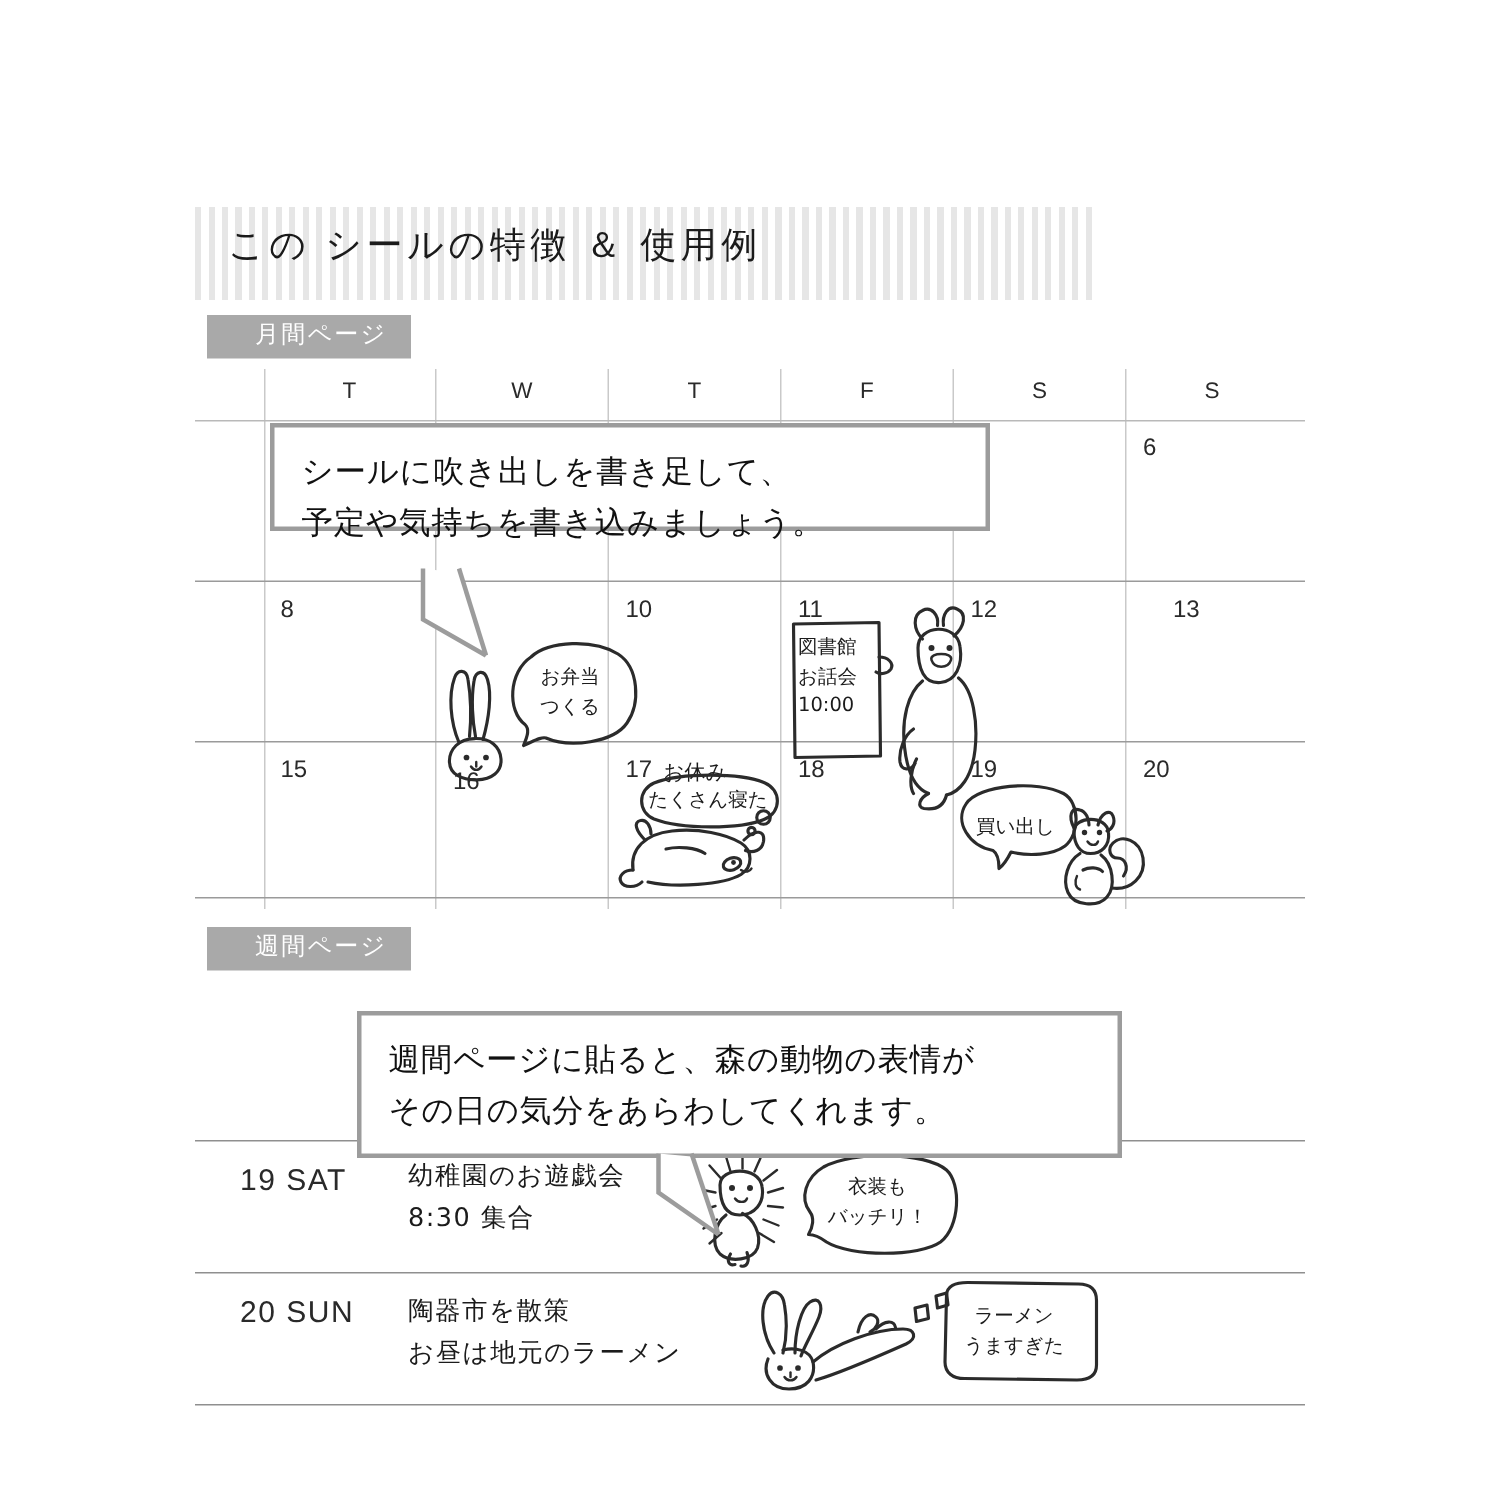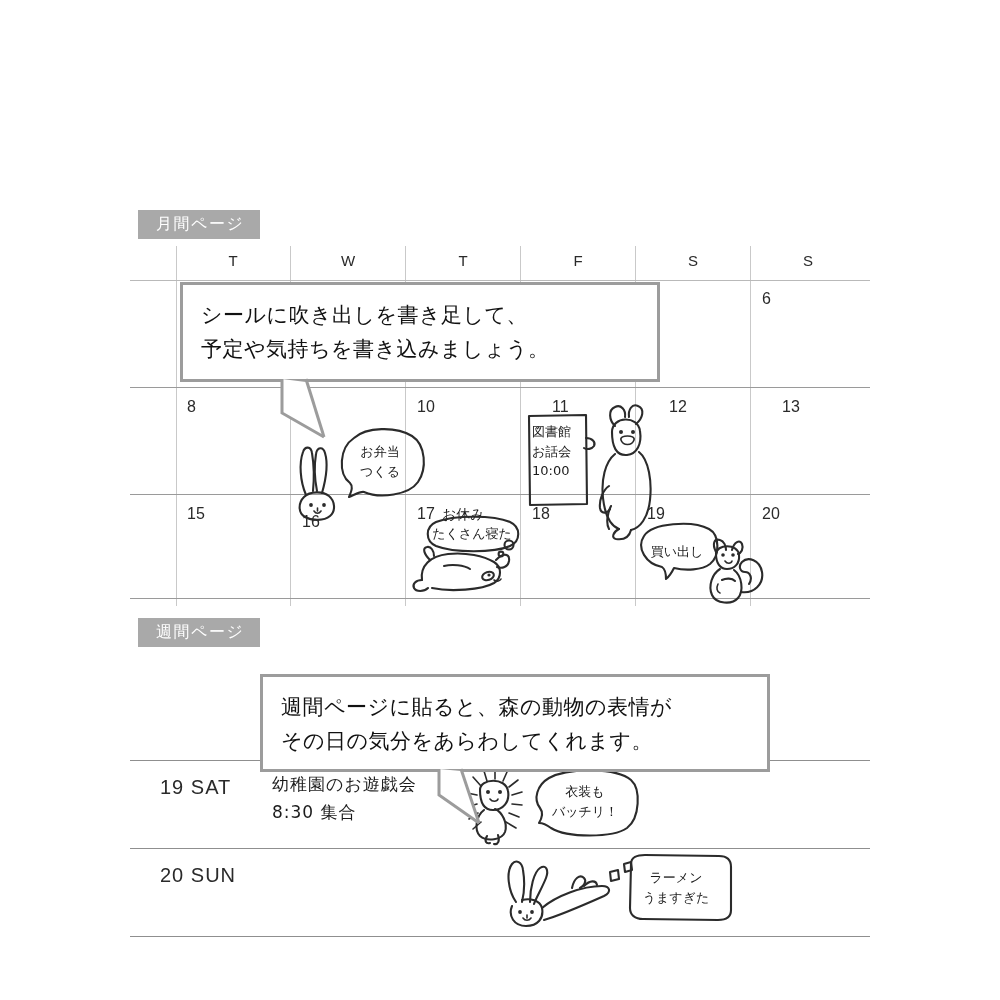--- a/index.html
+++ b/index.html
@@ -47,21 +47,21 @@
     font-size:24px;letter-spacing:3px;color:#1b1b1b;
   }
 
   
   .badge{
     position:absolute;
     background:#a9a9a9;
     color:#ffffff;
     font-size:16px;
     letter-spacing:1.5px;
-    padding:6px 16px 7px 18px;
+    padding:6px 16px 7px 32px;
     line-height:1;
     white-space:nowrap;
   }
   #badge-monthly{left:8px;top:72px;}
   #badge-weekly{left:8px;top:480px;}
 
   
   .cal{
     position:absolute;left:0;top:108px;
     width:740px;height:360px;
@@ -134,20 +134,23 @@
   }
 </style>
 </head>
 <body>
 
 <div class="page">
 
 
   <div class="frame">
 
+    <div class="striped-title">
+      <div class="st-text">この シールの特徴 ＆ 使用例</div>
+    </div>
 
     <div class="badge" id="badge-monthly">月間ページ</div>
 
     <div class="cal">
       <div class="cal-grid">
 
         <div class="vline" style="left:46px;"></div>
         <div class="vline" style="left:160px;"></div>
         <div class="vline" style="left:275px;"></div>
         <div class="vline" style="left:390px;"></div>
@@ -165,22 +168,22 @@
       <div class="dow" style="left:303px;">T</div>
       <div class="dow" style="left:418px;">F</div>
       <div class="dow" style="left:533px;">S</div>
       <div class="dow" style="left:648px;">S</div>
 
       <div class="daynum" style="left:632px;top:44px;">6</div>
 
       <div class="daynum" style="left:57px;top:152px;">8</div>
       <div class="daynum" style="left:172px;top:152px;">9</div>
       <div class="daynum" style="left:287px;top:152px;">10</div>
-      <div class="daynum" style="left:402px;top:152px;margin-left:20px;">11</div>
-      <div class="daynum" style="left:539px;top:152px;">12</div>
+      <div class="daynum" style="left:402px;top:152px;">11</div>
+      <div class="daynum" style="left:517px;top:152px;">12</div>
       <div class="daynum" style="left:632px;top:152px;margin-left:20px;">13</div>
 
       <div class="daynum" style="left:57px;top:259px;">15</div>
       <div class="daynum" style="left:172px;top:267px;text-align:right;">16</div>
       <div class="daynum" style="left:287px;top:259px;">17</div>
       <div class="daynote" style="left:312px;top:260px;">お休み</div>
       <div class="daynum" style="left:402px;top:259px;">18</div>
       <div class="daynum" style="left:517px;top:259px;">19</div>
       <div class="daynum" style="left:632px;top:259px;">20</div>
 
@@ -265,21 +268,21 @@
         </svg>
       </div>
       <div class="sticker" style="left:500px;top:272px;">
         <svg width="94" height="64" viewBox="0 0 94 64" aria-hidden="true">
           <path class="ink" d="M14 18 C22 5 62 2 79 11 C90 17 90 38 80 46 C72 52 56 53 44 50
                                C42 54 40 58 36 61 C36 56 35 51 32 49 C16 46 6 30 14 18 Z"></path>
         </svg>
       </div>
       <div class="bubbletext hand" style="left:510px;top:296px;width:74px;">買い出し</div>
 
-      <div class="callout" style="left:50px;top:36px;width:480px;height:100px;">
+      <div class="callout" style="left:50px;top:36px;width:480px;height:72px;">
         <div class="co-text">シールに吹き出しを書き足して、
 予定や気持ちを書き込みましょう。</div>
       </div>
       <div class="callout-tail" style="left:148px;top:133px;">
         <svg width="80" height="62" viewBox="0 0 80 62" aria-hidden="true">
           <path d="M4 0 L4 34 L46 58 L28 3 Z" fill="#ffffff" stroke="none"></path>
           <path d="M4 0 L4 34 L46 58" fill="none" stroke="#9c9c9c" stroke-width="3"></path>
           <path d="M28 0 L46 58" fill="none" stroke="#9c9c9c" stroke-width="3"></path>
         </svg>
       </div>
@@ -330,20 +333,22 @@
             <path class="ink" d="M24 12 C44 1 92 2 106 14 C116 23 115 52 102 62 C88 72 42 72 26 62
                                  C22 59 18 57 14 57 C17 52 18 46 15 42 C8 33 12 19 24 12 Z"></path>
           </svg>
         </div>
         <div class="bubbletext hand" style="left:412px;top:22px;width:86px;">衣装も
 バッチリ！</div>
       </div>
 
       <div class="wk-row" style="top:202px;height:88px;">
         <div class="wk-date" style="left:30px;top:16px;">20  SUN</div>
+        <div class="wk-entry" style="left:142px;top:12px;">陶器市を散策
+お昼は地元のラーメン</div>
 
         <div class="sticker" style="left:368px;top:10px;">
           <svg width="138" height="76" viewBox="0 0 138 76" aria-hidden="true">
             <path class="ink" d="M18 44 C10 32 8 14 14 6 C18 1 24 4 25 12 C27 24 26 36 24 44"></path>
             <path class="ink" d="M32 44 C32 30 36 14 42 10 C48 6 51 12 48 20 C44 30 38 40 36 46"></path>
             <path class="ink" d="M14 48 C10 58 16 68 28 68 C40 68 46 60 44 50 C42 42 32 40 24 42"></path>
             <circle class="ink-fill" cx="22" cy="54" r="1.9"></circle>
             <circle class="ink-fill" cx="34" cy="54" r="1.9"></circle>
             <path class="ink-thin" d="M25 60 C27 63 31 63 33 60"></path>
             <path class="ink-thin" d="M29 57 L29 60"></path>
@@ -358,21 +363,21 @@
         <div class="sticker" style="left:487px;top:4px;">
           <svg width="118" height="72" viewBox="0 0 118 72" aria-hidden="true">
             <path class="ink" d="M14 12 C14 5 20 3 28 3 L102 4 C110 4 114 8 114 15 L114 58
                                  C114 65 109 68 101 68 L26 67 C18 67 13 63 13 56 Z"></path>
           </svg>
         </div>
         <div class="bubbletext hand" style="left:498px;top:20px;width:96px;">ラーメン
 うますぎた</div>
       </div>
 
-      <div class="callout" style="left:108px;top:28px;width:510px;height:98px;margin-left:22px;">
+      <div class="callout" style="left:108px;top:28px;width:510px;height:98px;">
         <div class="co-text">週間ページに貼ると、森の動物の表情が
 その日の気分をあらわしてくれます。</div>
       </div>
       <div class="callout-tail" style="left:305px;top:123px;">
         <svg width="80" height="58" viewBox="0 0 80 58" aria-hidden="true">
           <path d="M4 0 L4 26 L44 54 L26 2 Z" fill="#ffffff" stroke="none"></path>
           <path d="M4 0 L4 26 L44 54" fill="none" stroke="#9c9c9c" stroke-width="3"></path>
           <path d="M26 0 L44 54" fill="none" stroke="#9c9c9c" stroke-width="3"></path>
         </svg>
       </div>

